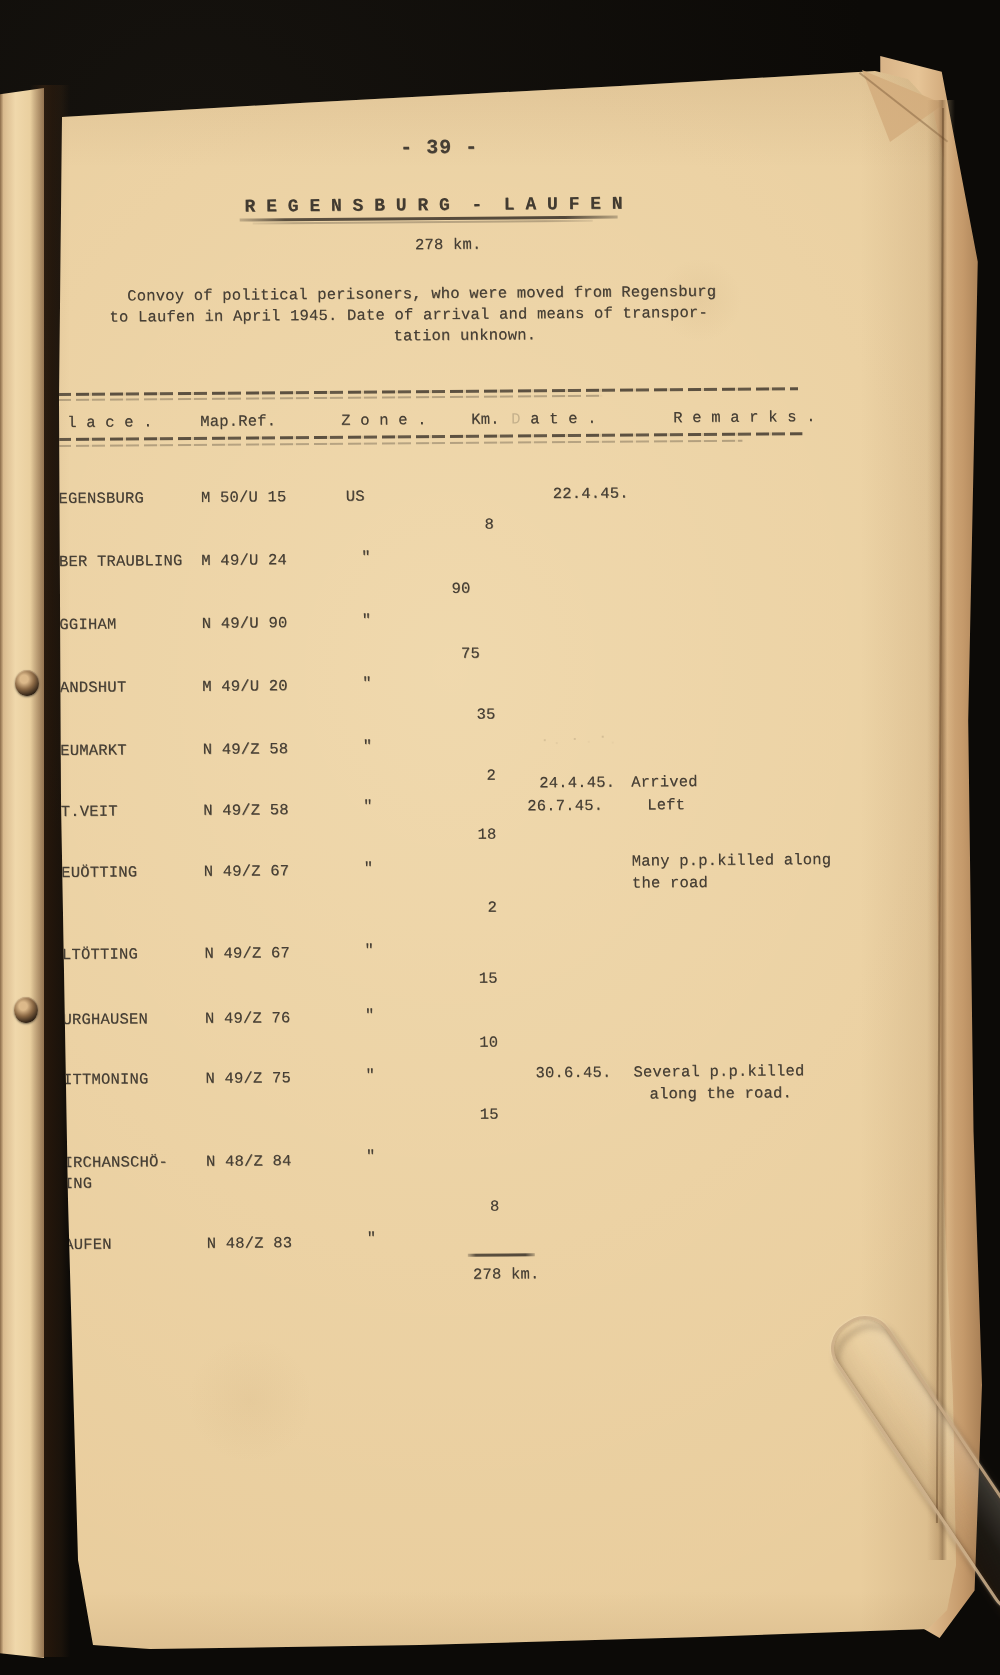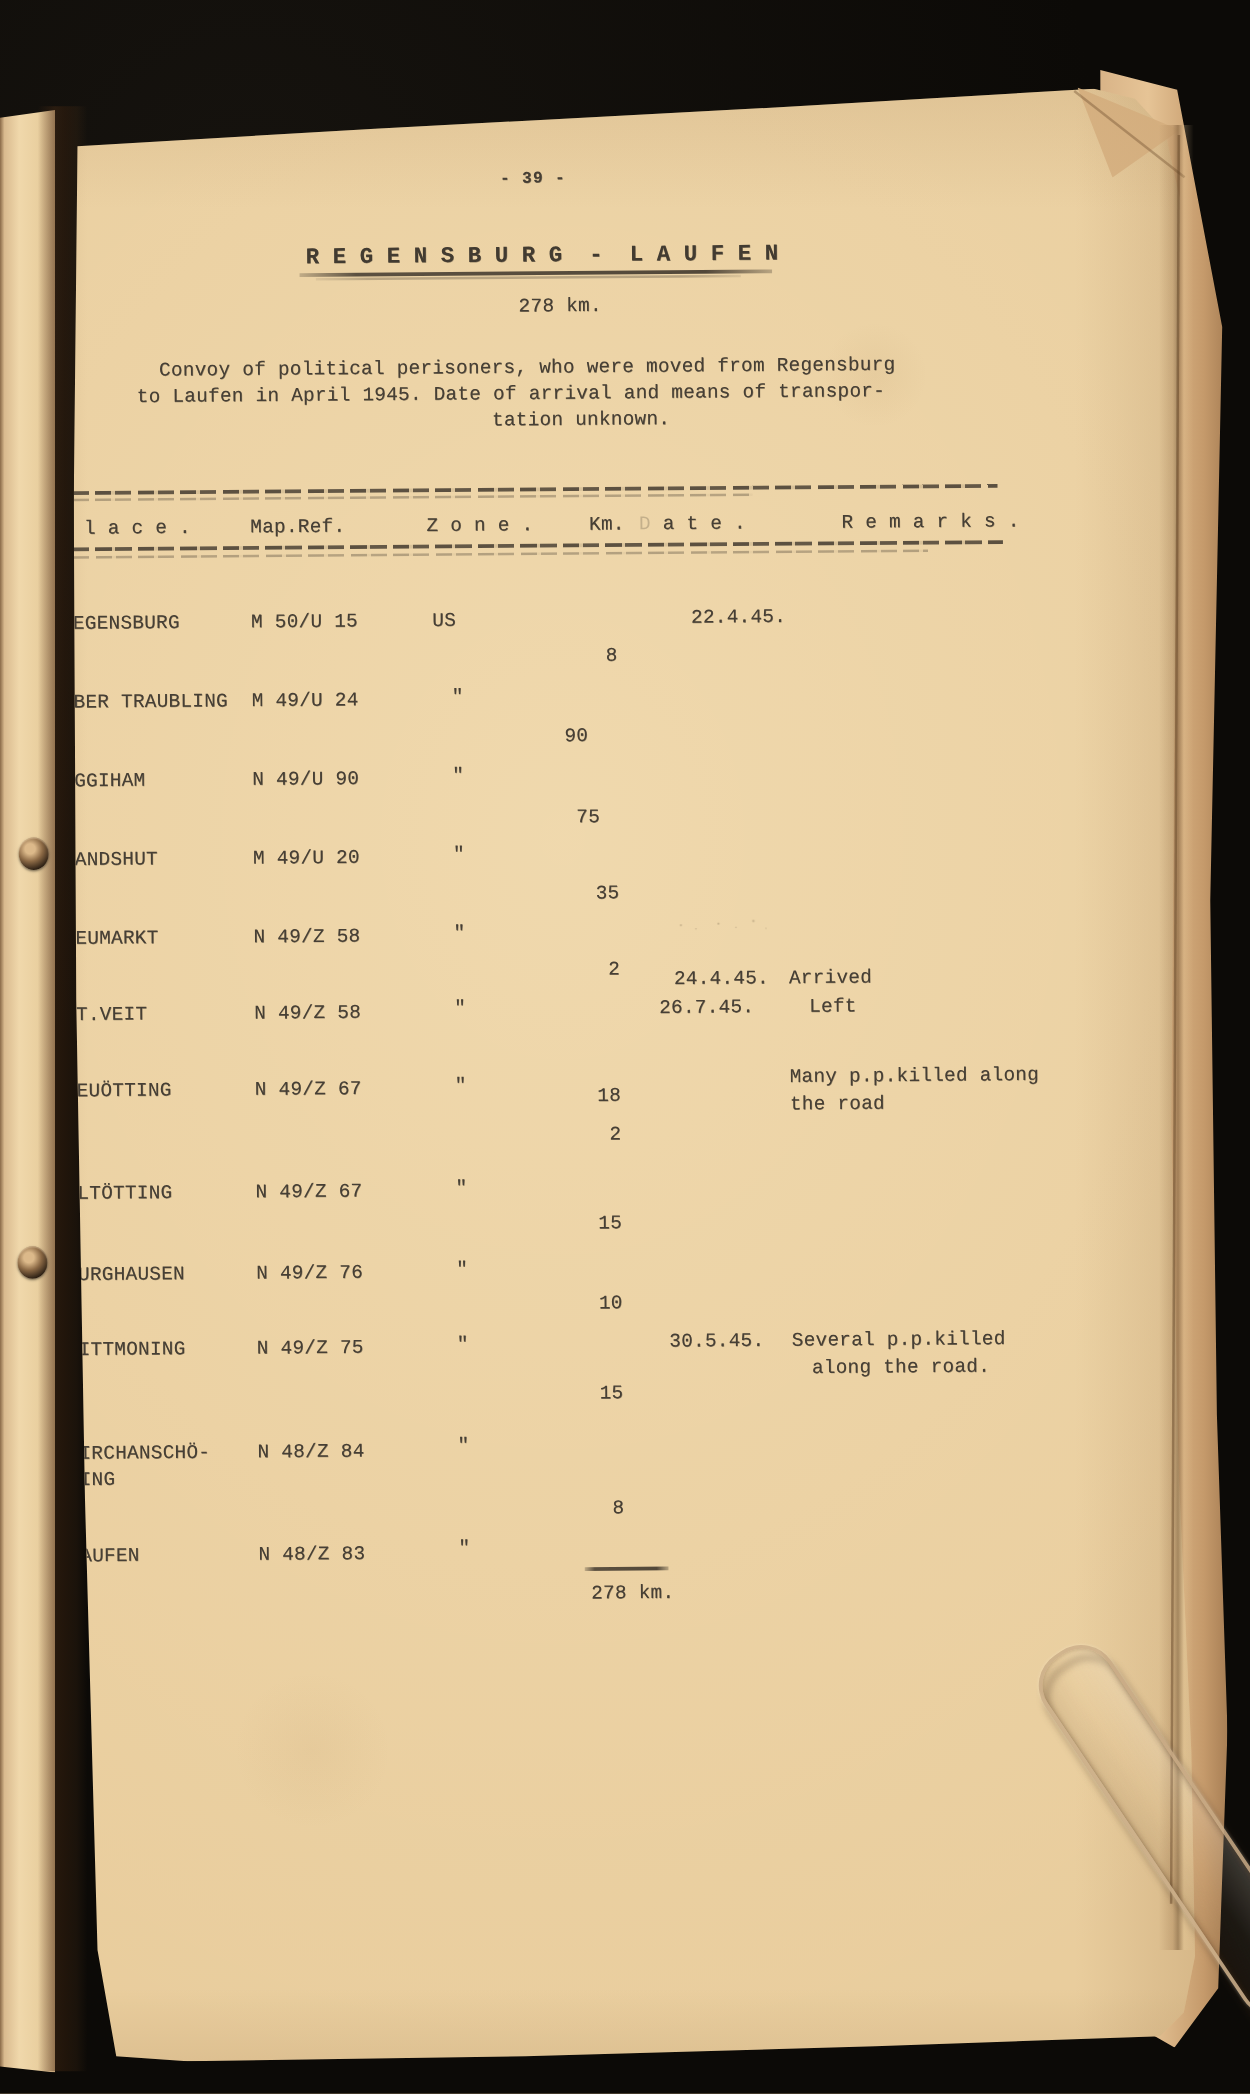--- a/index.html
+++ b/index.html
@@ -84,21 +84,21 @@
   .text-layer{
     position:absolute;inset:0;z-index:4;
     transform:rotate(-.45deg);transform-origin:60px 900px;
   }
   .t{
     position:absolute;font:15.5px/1.25 "Liberation Mono","DejaVu Sans Mono",monospace;
     color:#463f35;white-space:pre;letter-spacing:.2px;
     text-shadow:.3px .4px .5px rgba(70,58,45,.55);
   }
   .t-title{font-size:18px;font-weight:bold;letter-spacing:0;color:#423b31;}
-  .t-pageno{font-size:13px;font-weight:bold;letter-spacing:1px;}
+  .t-pageno{font-size:20px;font-weight:bold;letter-spacing:1px;}
   .t-num{width:49px;text-align:right;}
   .fade-first::first-letter{color:rgba(70,63,52,.25);text-shadow:none;}
   .rule{
     position:absolute;height:2.6px;
     background:repeating-linear-gradient(90deg,rgba(66,57,46,.85) 0 13px,rgba(66,57,46,.12) 13px 16px,rgba(66,57,46,.8) 16px 29px,rgba(66,57,46,0) 29px 34px);
   }
   .rule-echo{height:1.5px;opacity:.4;}
   .line-solid{
     position:absolute;height:2.5px;
     background:linear-gradient(90deg,rgba(66,57,46,.25),rgba(66,57,46,.85) 12%,rgba(66,57,46,.9) 86%,rgba(66,57,46,.3));
@@ -174,21 +174,21 @@
     <div class="t t-num" style="left:448px;top:770px;">2</div>
     <div class="smudge"></div>
 
     <div class="t" style="left:540px;top:778px;">24.4.45.</div>
     <div class="t" style="left:632px;top:778px;">Arrived</div>
     <div class="t" style="left:52px;top:803px;">ST.VEIT</div>
     <div class="t" style="left:204px;top:803px;">N 49/Z 58</div>
     <div class="t" style="left:364px;top:800px;">"</div>
     <div class="t" style="left:528px;top:801px;">26.7.45.</div>
     <div class="t" style="left:648px;top:801px;">Left</div>
-    <div class="t t-num" style="left:448px;top:871px;">18</div>
+    <div class="t t-num" style="left:448px;top:829px;">18</div>
 
     <div class="t" style="left:52px;top:864px;">NEUÖTTING</div>
     <div class="t" style="left:204px;top:864px;">N 49/Z 67</div>
     <div class="t" style="left:364px;top:862px;">"</div>
     <div class="t" style="left:632px;top:857px;">Many p.p.killed along</div>
     <div class="t" style="left:632px;top:879px;">the road</div>
     <div class="t t-num" style="left:448px;top:902px;">2</div>
 
     <div class="t" style="left:52px;top:946px;">ALTÖTTING</div>
     <div class="t" style="left:204px;top:946px;">N 49/Z 67</div>
@@ -196,21 +196,21 @@
     <div class="t t-num" style="left:448px;top:973px;">15</div>
 
     <div class="t" style="left:52px;top:1011px;">BURGHAUSEN</div>
     <div class="t" style="left:204px;top:1011px;">N 49/Z 76</div>
     <div class="t" style="left:364px;top:1009px;">"</div>
     <div class="t t-num" style="left:448px;top:1037px;">10</div>
 
     <div class="t" style="left:52px;top:1071px;">JITTMONING</div>
     <div class="t" style="left:204px;top:1071px;">N 49/Z 75</div>
     <div class="t" style="left:364px;top:1069px;">"</div>
-    <div class="t" style="left:534px;top:1068px;">30.5.45.</div>
+    <div class="t" style="left:534px;top:1068px;">30.6.45.</div>
     <div class="t" style="left:632px;top:1068px;">Several p.p.killed</div>
     <div class="t" style="left:648px;top:1090px;">along the road.</div>
     <div class="t t-num" style="left:448px;top:1109px;">15</div>
 
     <div class="t" style="left:52px;top:1154px;">KIRCHANSCHÖ-</div>
     <div class="t" style="left:52px;top:1175px;">RING</div>
     <div class="t" style="left:204px;top:1154px;">N 48/Z 84</div>
     <div class="t" style="left:364px;top:1150px;">"</div>
     <div class="t t-num" style="left:448px;top:1201px;">8</div>
 

